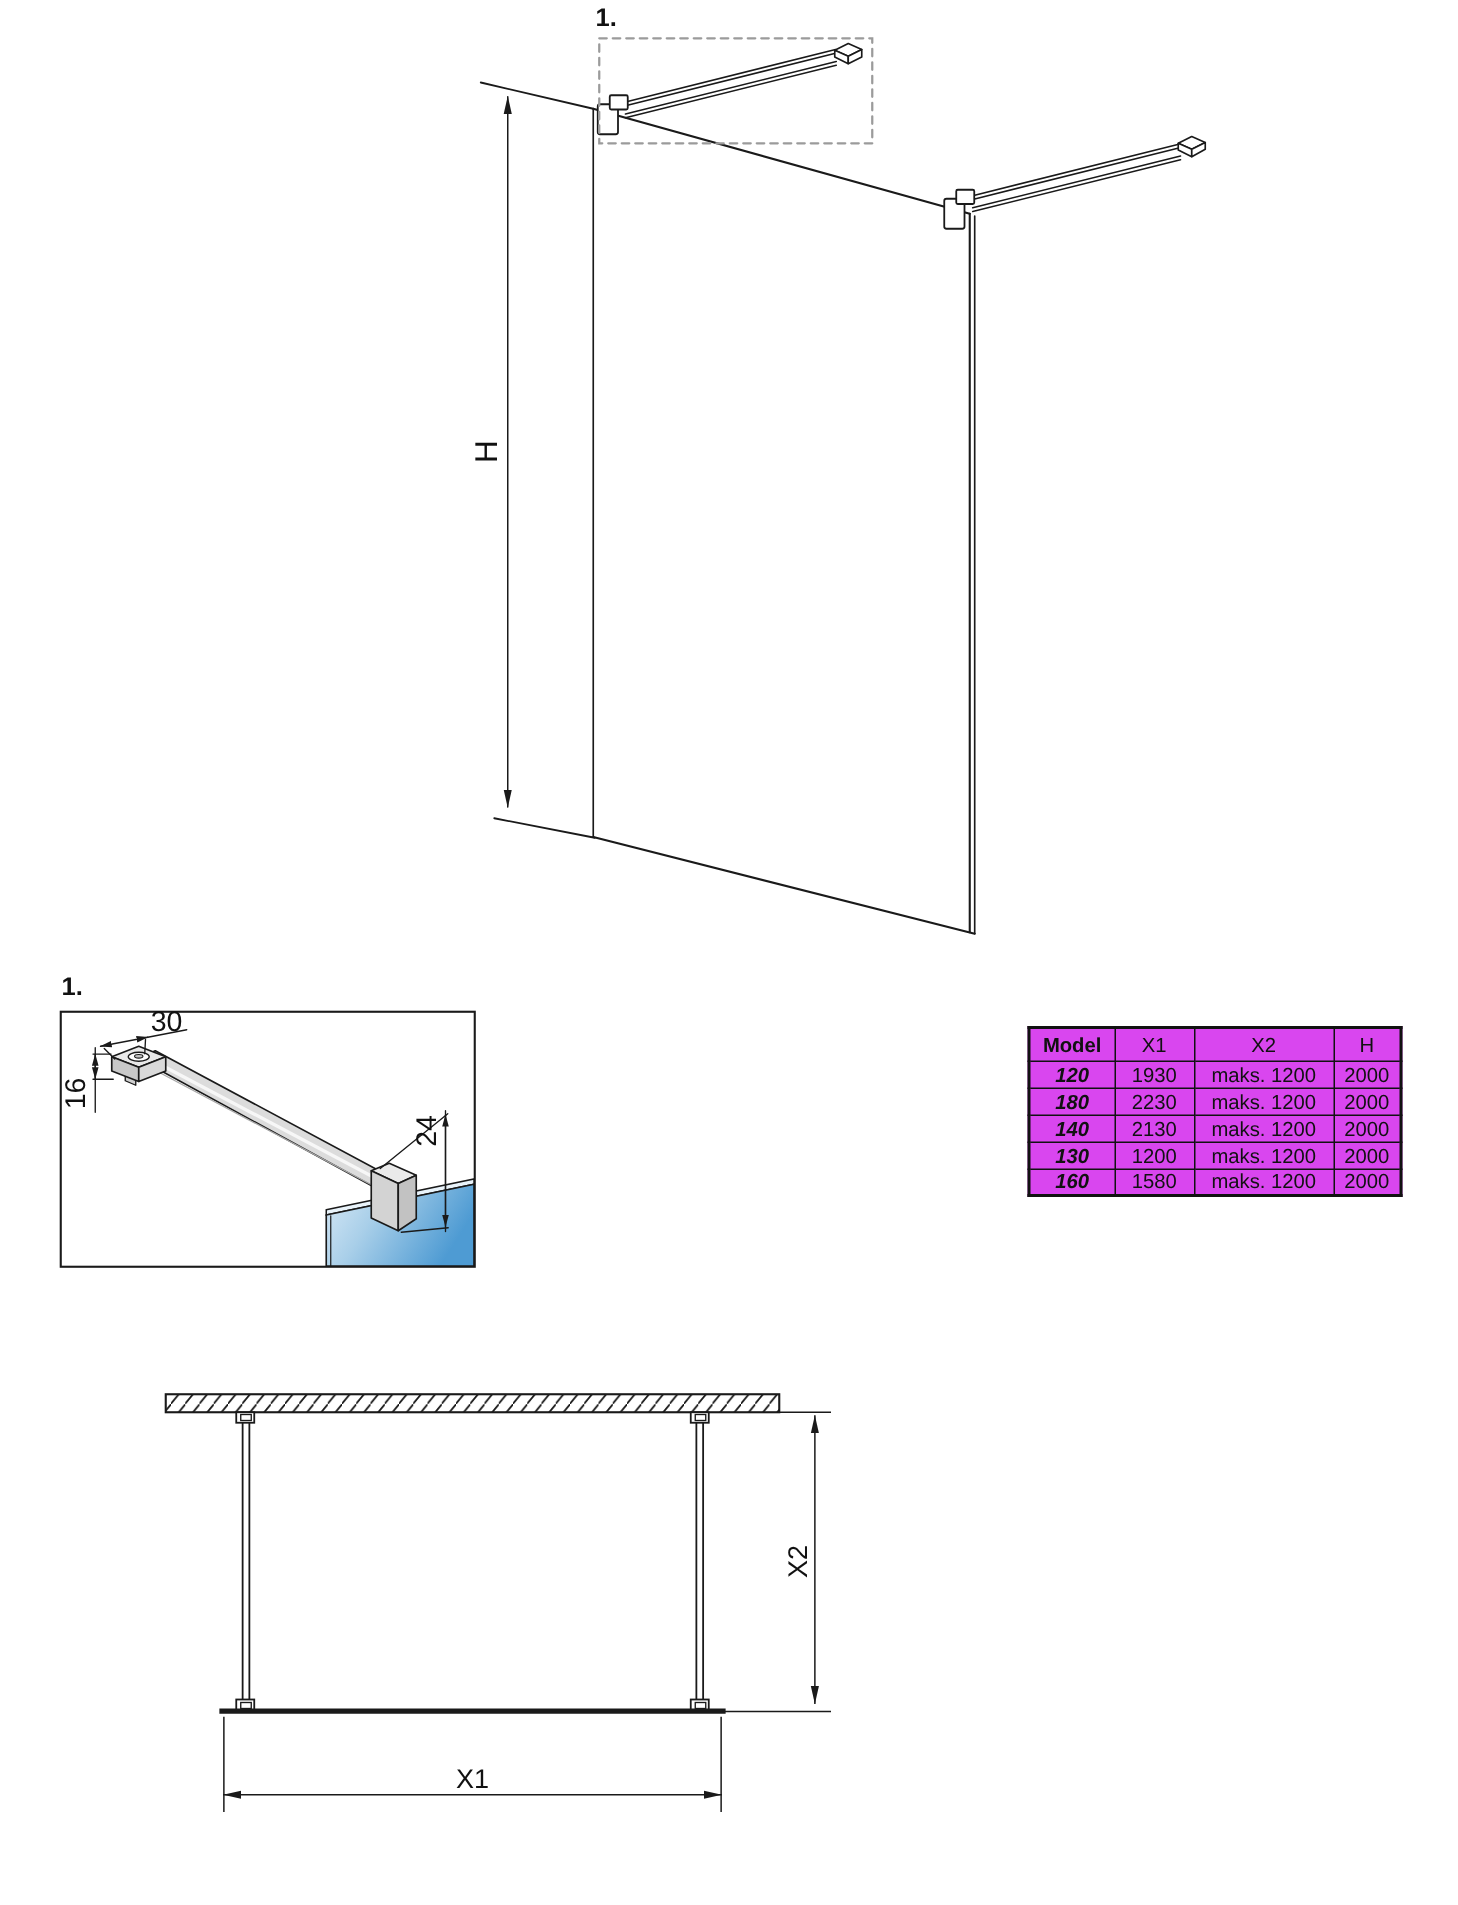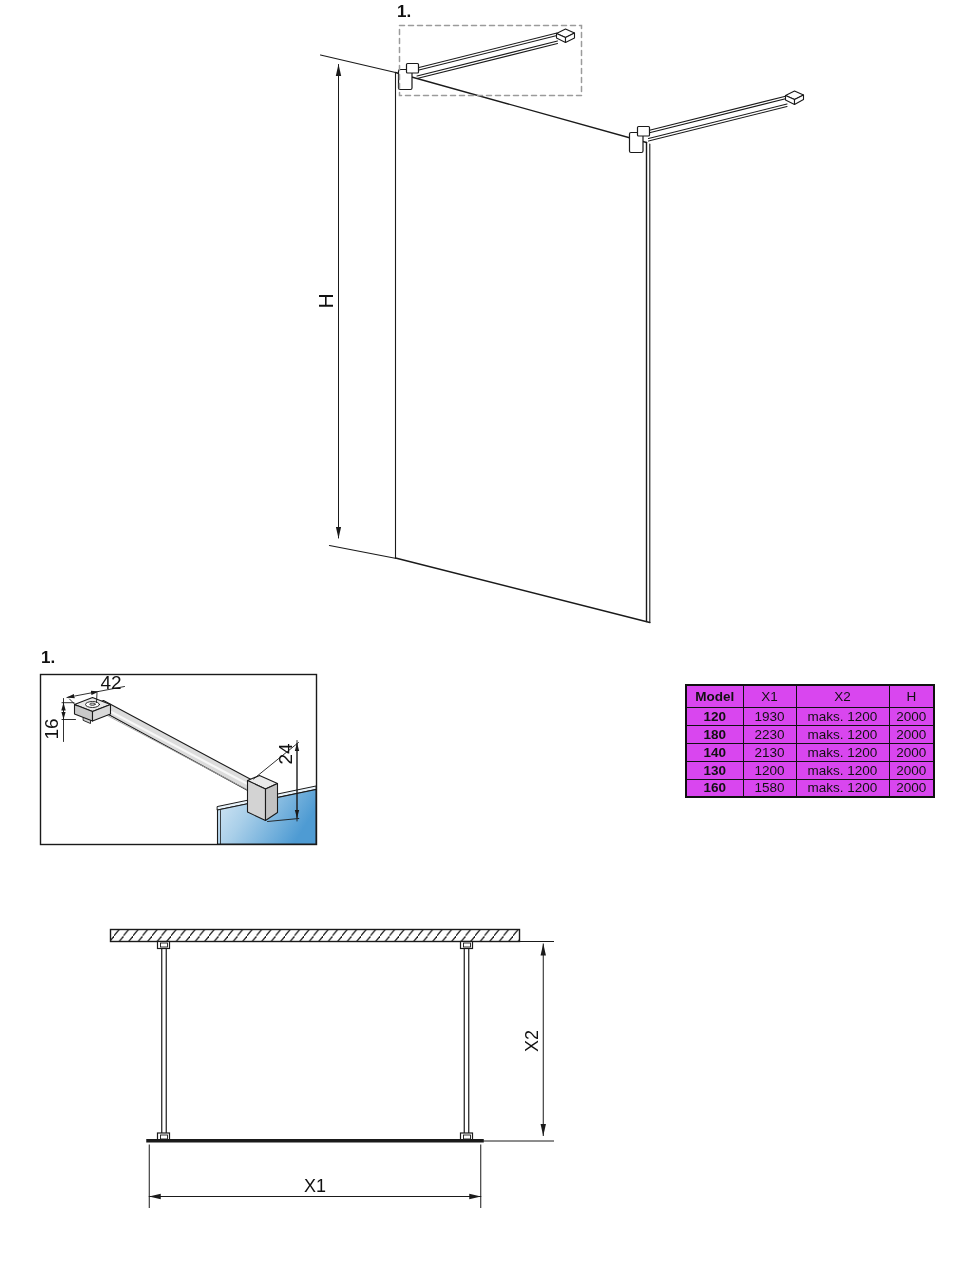--- a/index.html
+++ b/index.html
@@ -22,21 +22,21 @@
     border:2.5px solid #111;background:#d946ef;
   }
   table.spec th, table.spec td{
     border:1.5px solid #111;text-align:center;vertical-align:middle;
     padding:0;font-size:13.5px;color:#111;overflow:hidden;
   }
   table.spec thead tr{height:22px;}
   table.spec tbody tr{height:18px;}
   th.h-model{font-weight:700;}
   th.h-dim{font-weight:400;}
-  td.c-model{font-weight:700;}
+  td.c-model{font-weight:700;font-style:italic;}
 </style>
 </head>
 <body>
 
 <svg class="art" width="972" height="1270" viewBox="0 0 972 1270">
   <defs>
     <marker id="arw" viewBox="0 0 12 7" refX="11.5" refY="3.5" markerWidth="12" markerHeight="7" orient="auto-start-reverse" markerUnits="userSpaceOnUse">
       <path d="M12,3.5 L0,0.8 L0,6.2 Z" fill="#1a1a1a"></path>
     </marker>
     <marker id="arw-s" viewBox="0 0 8 6" refX="7.5" refY="3" markerWidth="8" markerHeight="6" orient="auto-start-reverse" markerUnits="userSpaceOnUse">
@@ -182,21 +182,21 @@
 
     <line x1="149.25" y1="1196.5" x2="480.75" y2="1196.5" stroke-width="1" marker-start="url(#arw)" marker-end="url(#arw)"></line>
     <line x1="543.25" y1="944" x2="543.25" y2="1135.5" stroke-width="1" marker-start="url(#arw)" marker-end="url(#arw)"></line>
   </g>
 </svg>
 
 <div class="lbl callout" style="left:397px;top:3px;">1.</div>
 <div class="lbl dim-big rot" style="left:325px;top:301px;">H</div>
 
 <div class="lbl callout" style="left:41px;top:649px;">1.</div>
-<div class="lbl dim-det ctr" style="left:111px;top:682px;">42</div>
+<div class="lbl dim-det ctr" style="left:111px;top:682px;">30</div>
 <div class="lbl dim-det rot" style="left:51px;top:729px;">16</div>
 <div class="lbl dim-det rot" style="left:285px;top:754px;">24</div>
 
 <div class="lbl dim-med ctr" style="left:315px;top:1186px;">X1</div>
 <div class="lbl dim-med rot" style="left:532px;top:1041px;">X2</div>
 
 <table class="spec">
   <colgroup>
     <col style="width:57px">
       <col style="width:53px">

